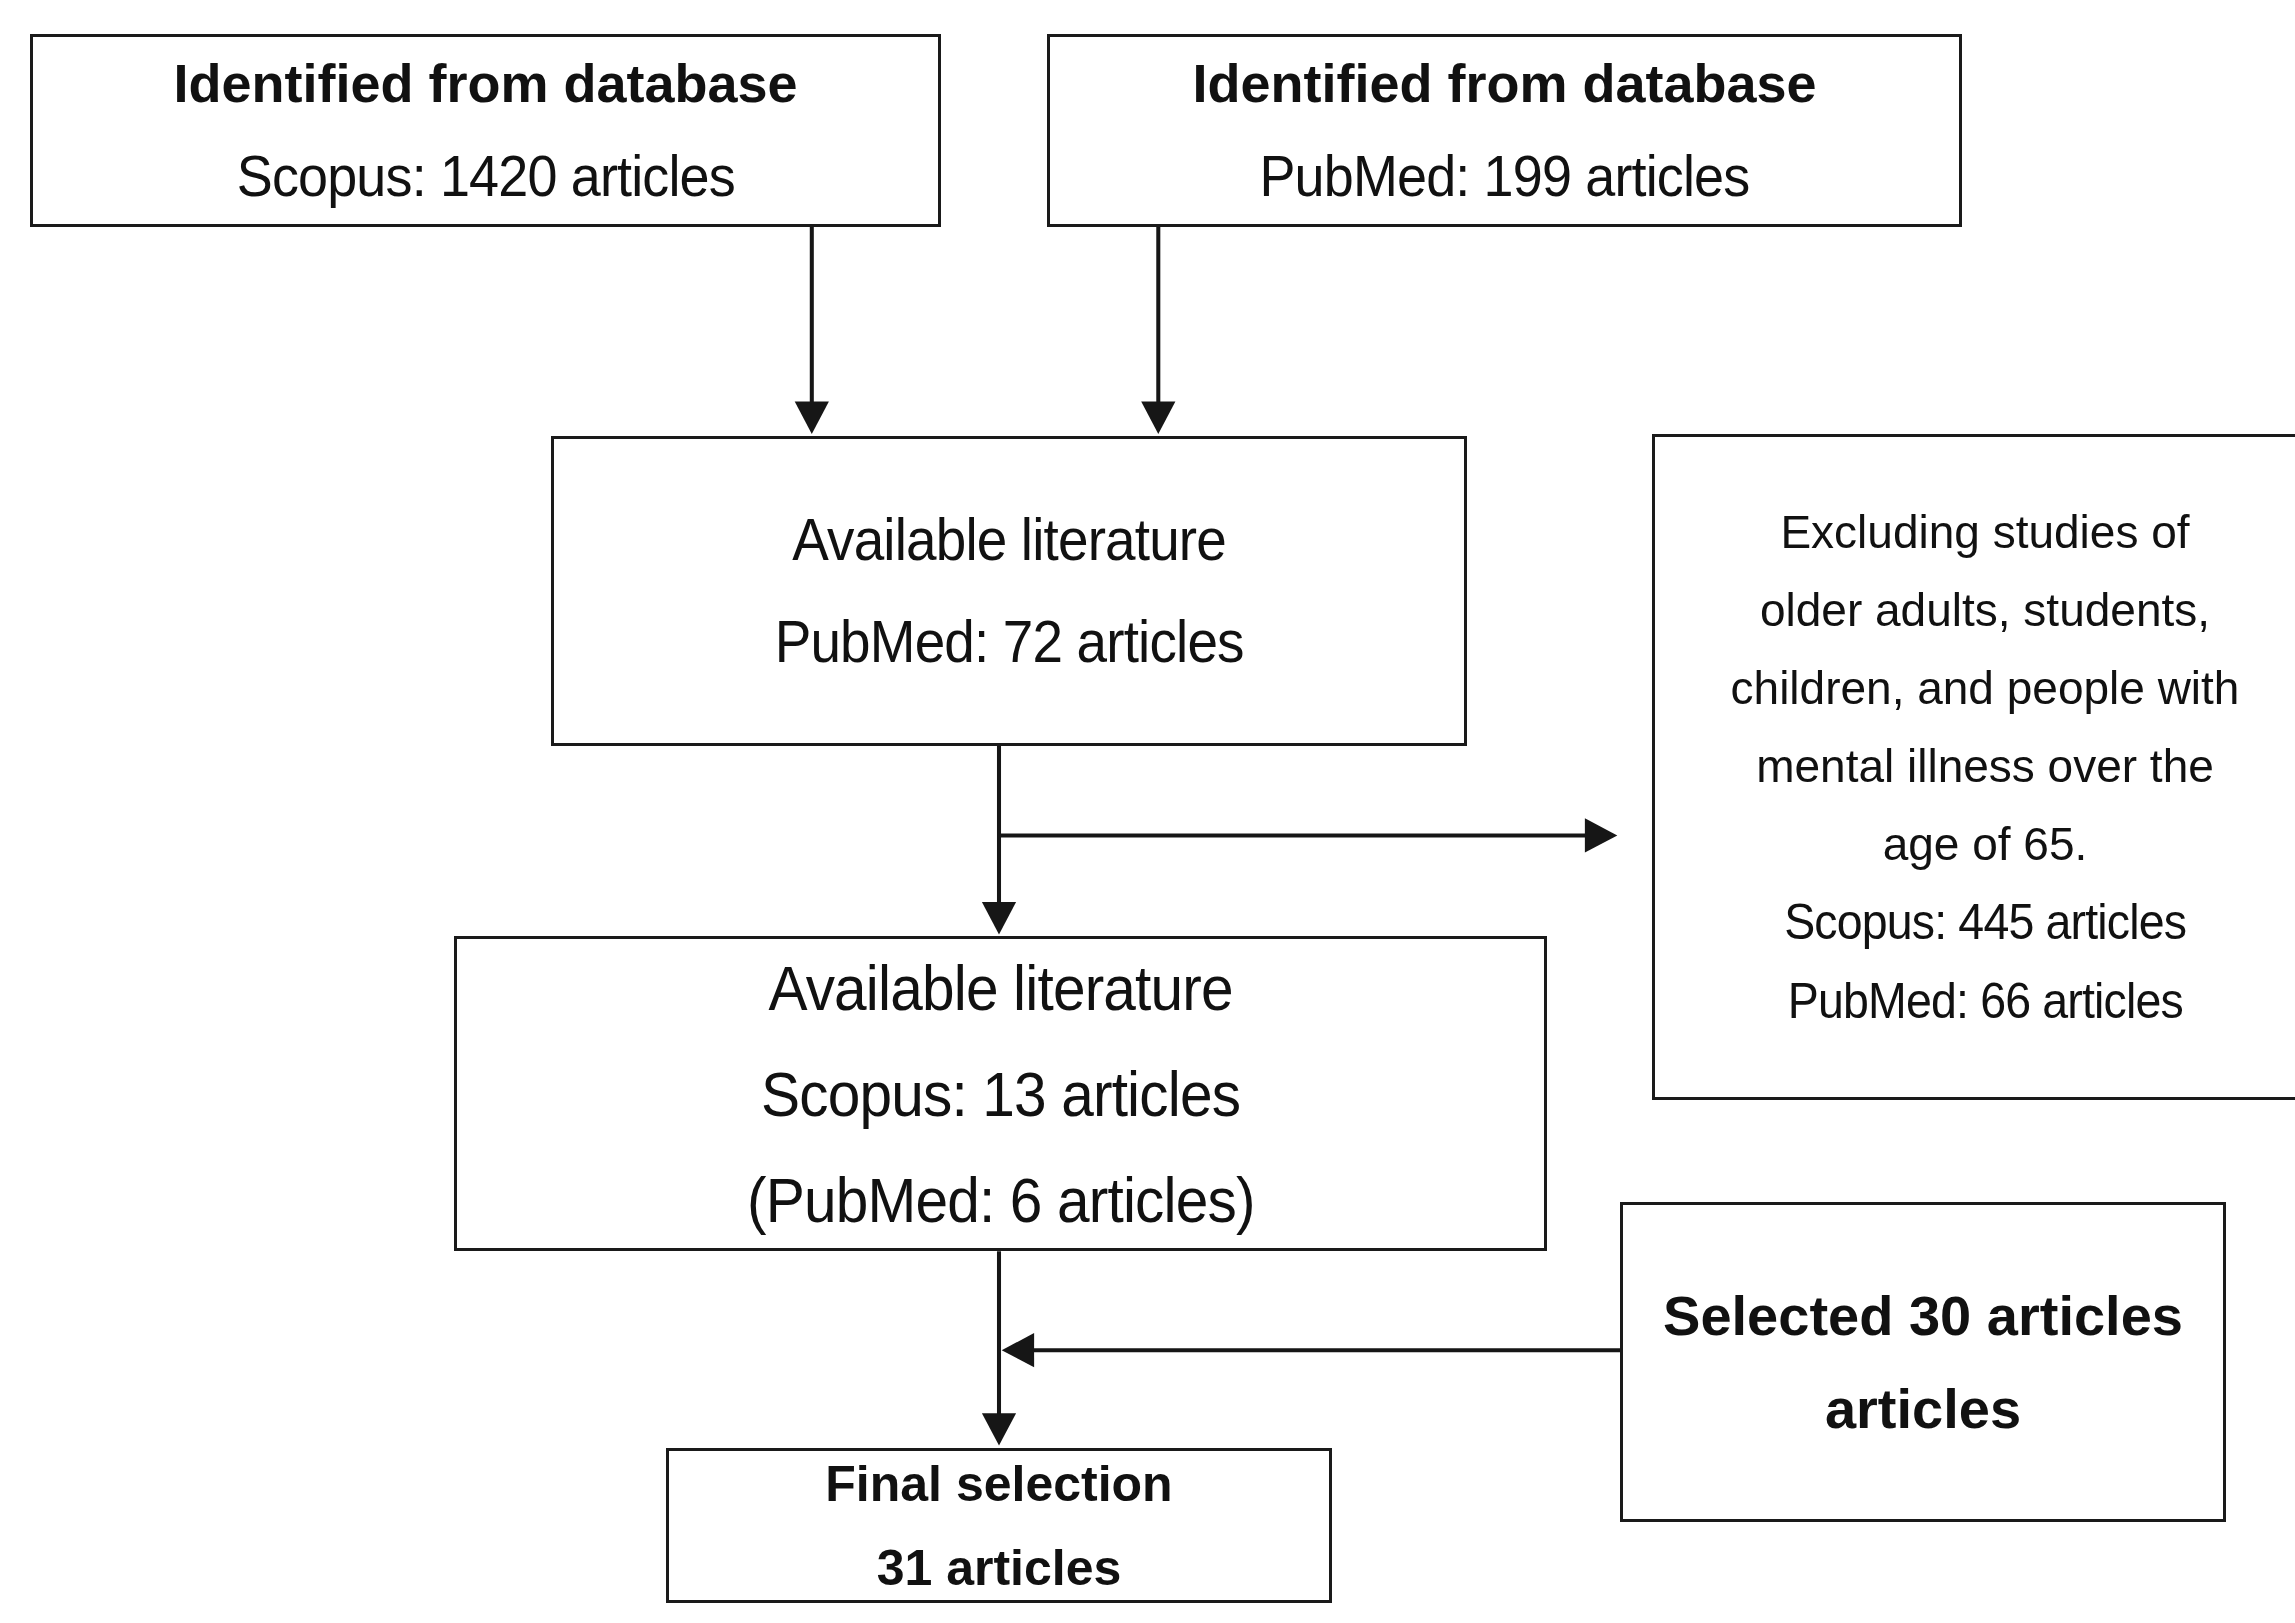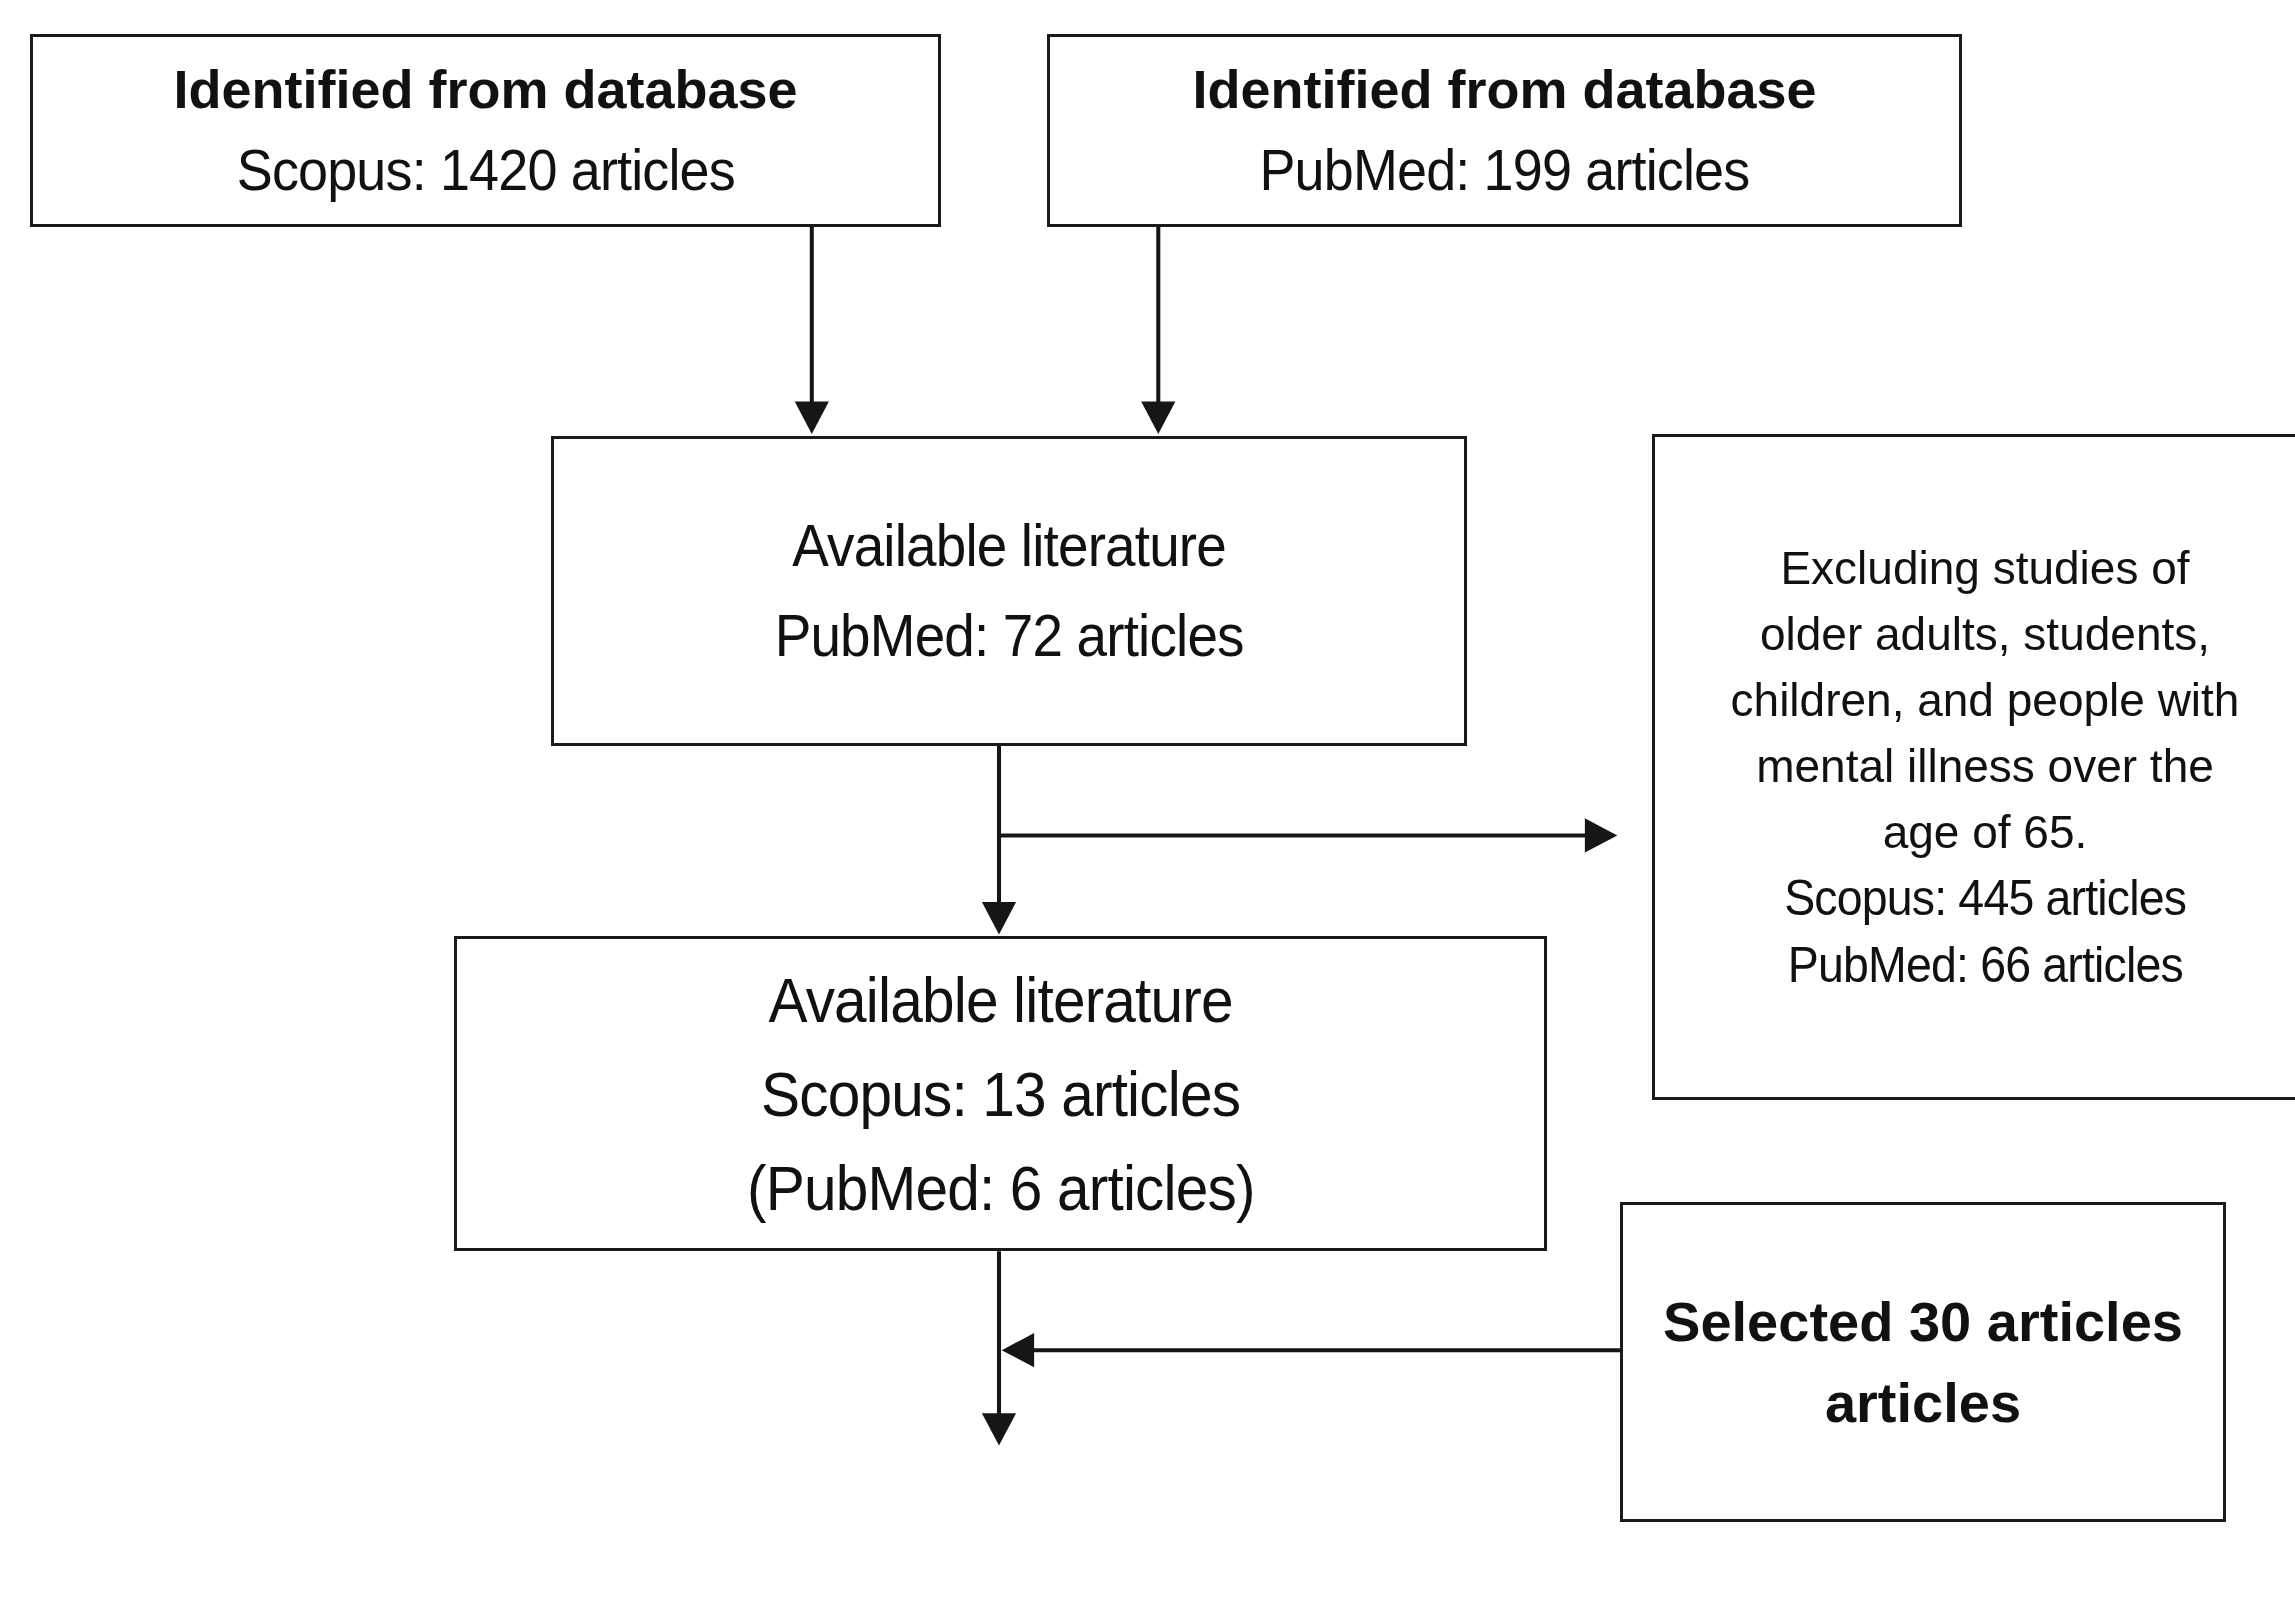--- a/index.html
+++ b/index.html
@@ -25,20 +25,21 @@
   .fbox {
     position: absolute;
     border: 3.6px solid #1a1a1a;
     background: #ffffff;
     display: flex;
     flex-direction: column;
     align-items: center;
     justify-content: center;
     text-align: center;
     box-sizing: border-box;
+    gap: 12px;
   }
   .fbox span { display: block; white-space: nowrap; }
 
   
   .t-bold { font-weight: 700; }
 
   
   .t-light {
     font-weight: 400;
     display: inline-block;
@@ -153,15 +154,19 @@
     <span class="line">
         <span class="t-light">(PubMed: 6 articles)</span>
       </span>
   </div>
 
   <div id="box-f" class="fbox box-sel">
     <span class="line t-bold">Selected 30 articles</span>
     <span class="line t-bold">articles</span>
   </div>
 
+  <div id="box-g" class="fbox box-final">
+    <span class="line t-bold">Final selection</span>
+    <span class="line t-bold">31 articles</span>
+  </div>
 
 </div>
 
 
 </body></html>

